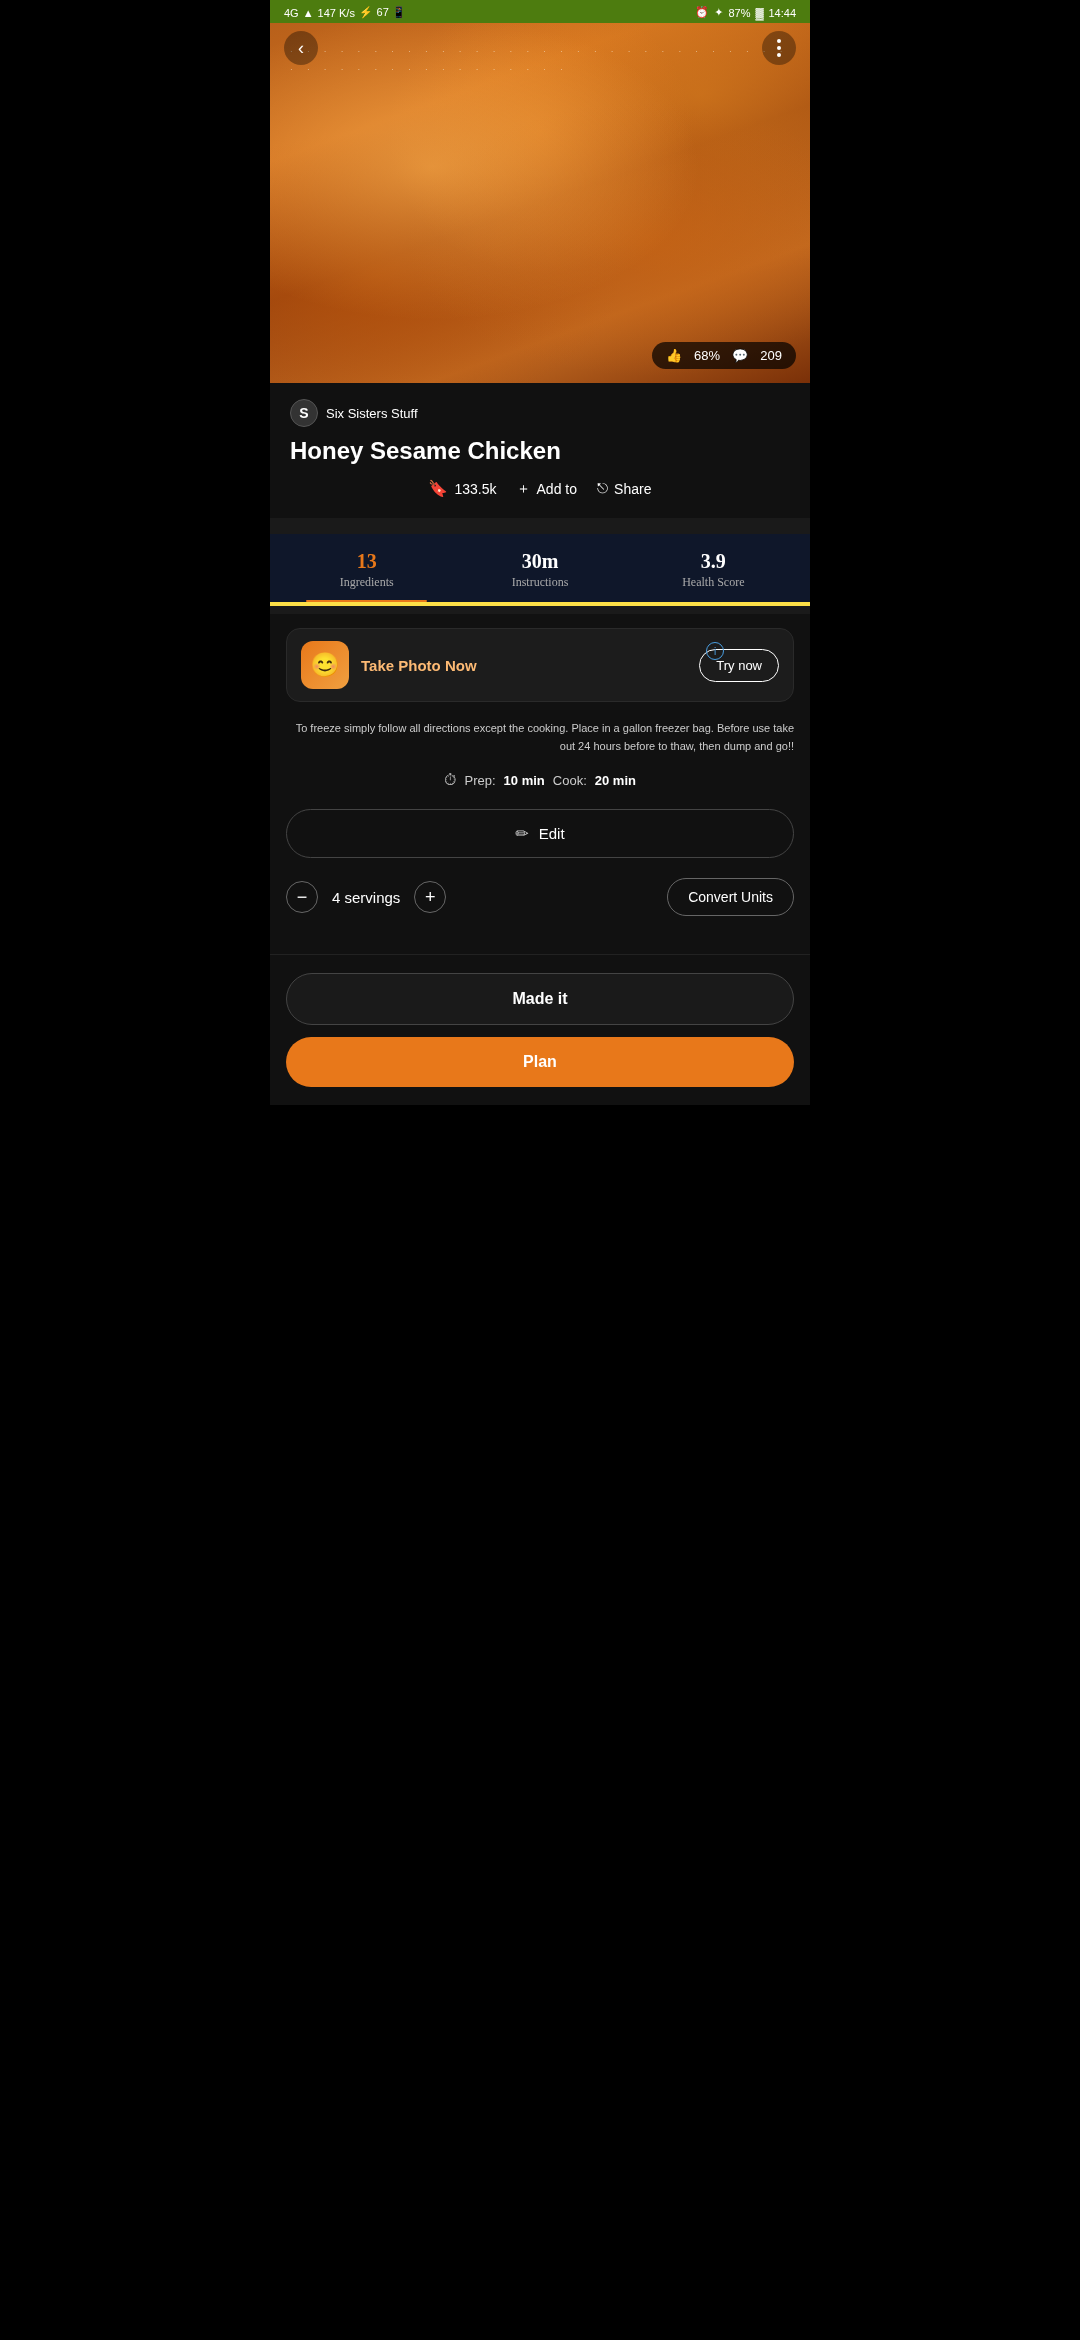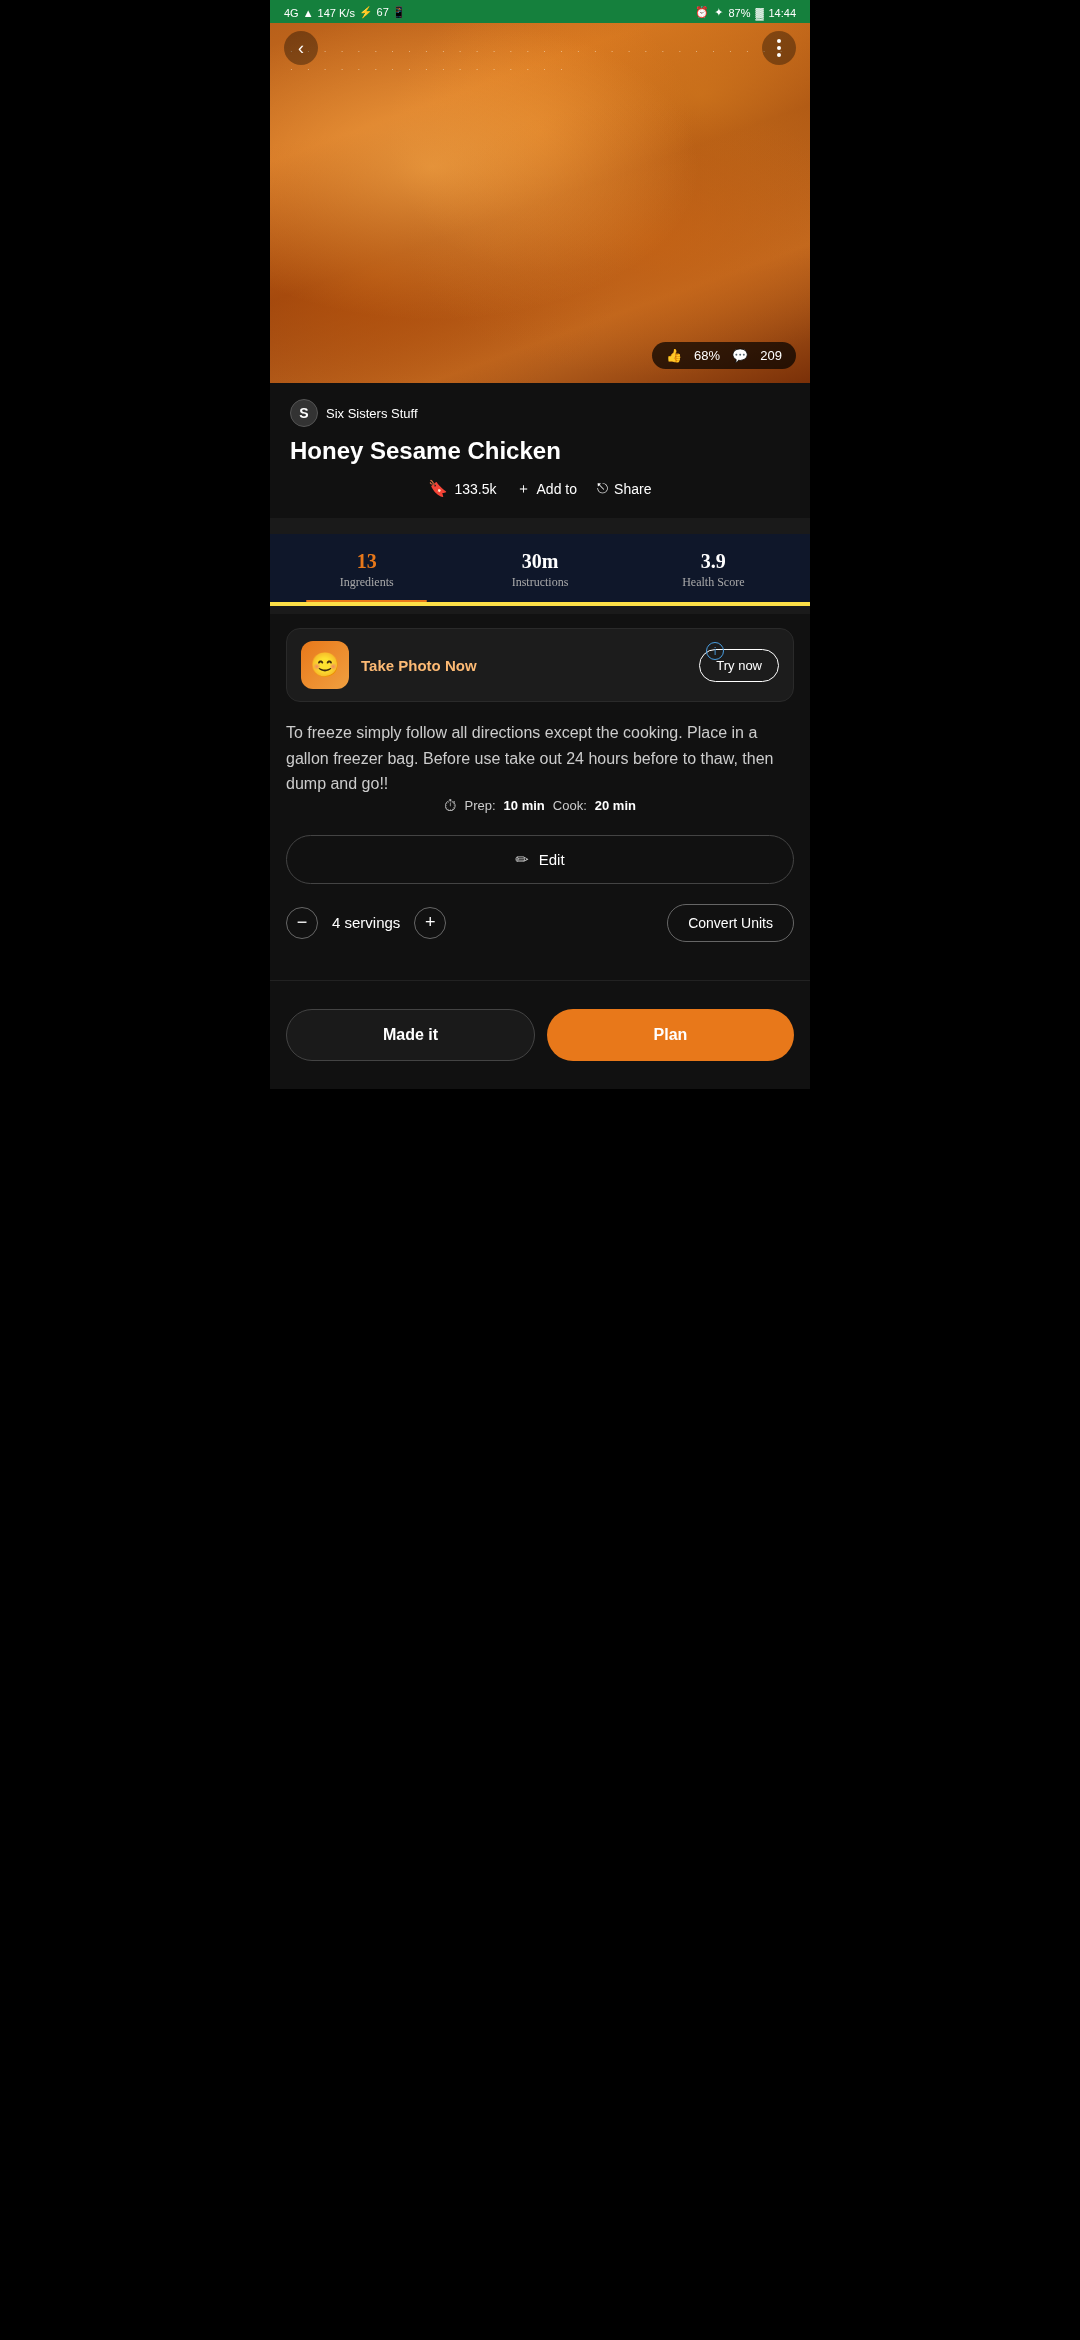--- a/index.html
+++ b/index.html
@@ -13,21 +13,21 @@
       color: #fff;
       overflow-x: hidden;
     }
 
     
     .status-bar {
       display: flex;
       justify-content: space-between;
       align-items: center;
       padding: 6px 14px 4px;
-      background: #15803d;
+      background: #4d7c0f;
       font-size: 11px;
       color: #fff;
     }
     .status-left { display: flex; align-items: center; gap: 4px; font-size: 11px; }
     .status-right { display: flex; align-items: center; gap: 5px; font-size: 11px; }
 
     
     .hero-image {
       position: relative;
       width: 100%;
@@ -250,23 +250,25 @@
       font-weight: 500;
       cursor: pointer;
       white-space: nowrap;
     }
     .photo-banner-wrapper {
       position: relative;
     }
 
     
     .description-text {
-      font-size: 16px;
+      font-size: 11px;
       color: #ccc;
       line-height: 1.6;
+      margin-bottom: 16px;
+      text-align: right;
     }
 
     
     .time-row {
       display: flex;
       align-items: center;
       justify-content: center;
       gap: 8px;
       font-size: 13px;
       color: #ccc;
@@ -329,23 +331,24 @@
       border-radius: 22px;
       padding: 10px 20px;
       font-size: 14px;
       cursor: pointer;
     }
 
     
     .bottom-bar {
       display: flex;
       gap: 12px;
-      padding: 28px 16px;
+      padding: 18px 16px;
       background: #111;
       border-top: 1px solid #222;
+      flex-direction: column;
     }
     .made-it-btn {
       flex: 1;
       background: #1a1a1a;
       border: 1.5px solid #444;
       color: #fff;
       border-radius: 28px;
       padding: 16px;
       font-size: 16px;
       font-weight: 600;

